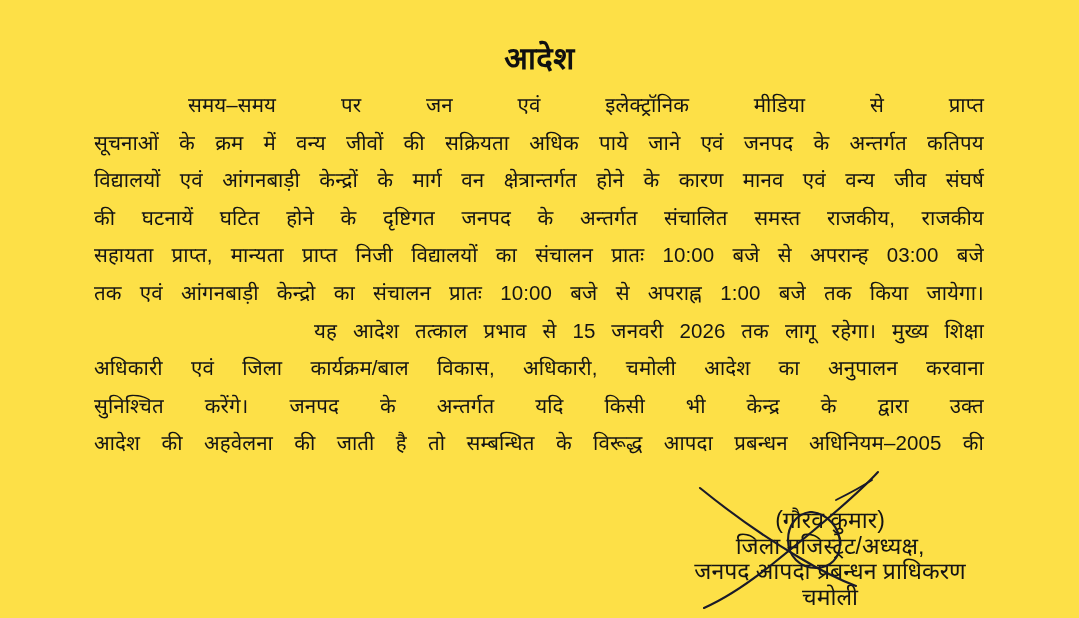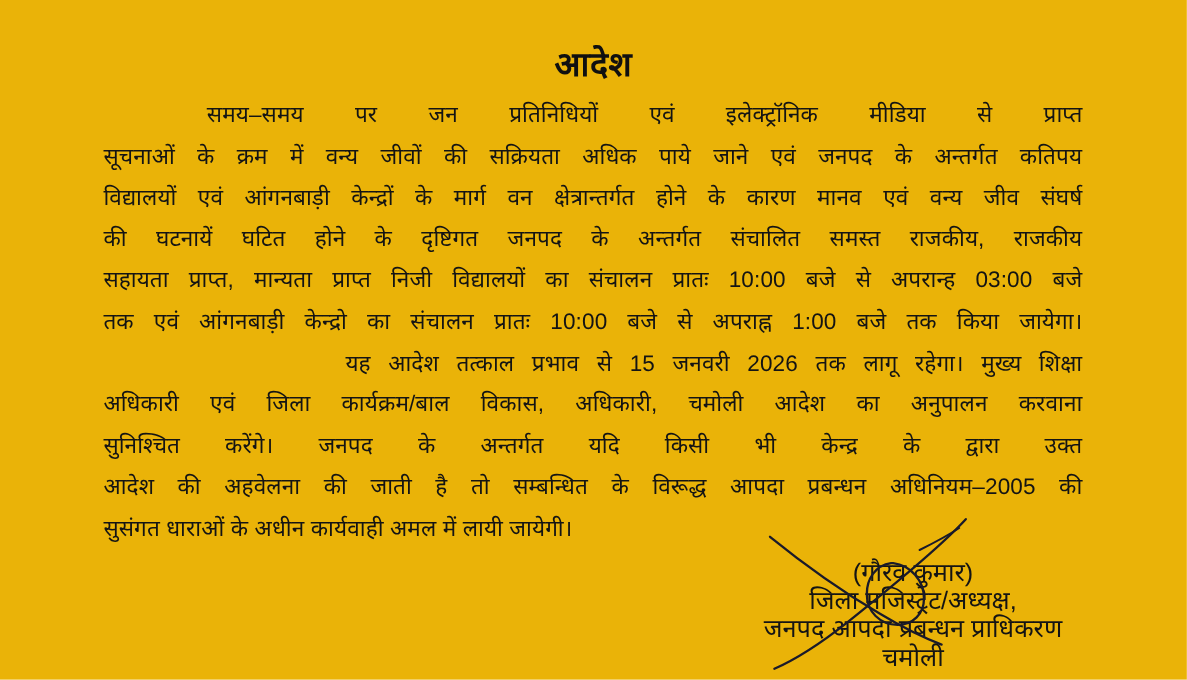--- a/index.html
+++ b/index.html
@@ -12,21 +12,21 @@
     font-family: "Liberation Serif", "DejaVu Serif", serif;
     color: #141414;
     -webkit-font-smoothing: antialiased;
   }
 
   .page {
     position: relative;
     width: 1079px;
     height: 618px;
     margin: 0 auto;
-    background: #eab308;
+    background: #fde047;
     overflow: hidden;
   }
 
   
   .doc-title {
     position: absolute;
     left: 0;
     top: 36px;
     width: 1079px;
     text-align: center;
@@ -119,21 +119,20 @@
 
   <div class="doc-title">आदेश</div>
 
   <div class="body-block">
 
     <div class="para">
       <div class="line justify indent-1">
           <span>समय–समय</span>
           <span>पर</span>
           <span>जन</span>
-          <span>प्रतिनिधियों</span>
           <span>एवं</span>
           <span>इलेक्ट्रॉनिक</span>
           <span>मीडिया</span>
           <span>से</span>
           <span>प्राप्त</span>
         </div>
       <div class="line justify">
           <span>सूचनाओं</span>
           <span>के</span>
           <span>क्रम</span>
@@ -273,21 +272,20 @@
           <span>है</span>
           <span>तो</span>
           <span>सम्बन्धित</span>
           <span>के</span>
           <span>विरूद्ध</span>
           <span>आपदा</span>
           <span>प्रबन्धन</span>
           <span>अधिनियम–2005</span>
           <span>की</span>
         </div>
-      <div class="line last">सुसंगत धाराओं के अधीन कार्यवाही अमल में लायी जायेगी।</div>
     </div>
 
   </div>
 
   <div class="signature-mark">
     <svg viewBox="0 0 300 140" fill="none" xmlns="http://www.w3.org/2000/svg">
       <path d="M218 2 C196 26, 150 64, 110 96 C86 115, 62 130, 44 138" stroke="#1a1a2a" stroke-width="2.1" stroke-linecap="round"></path>
       <path d="M40 18 C72 44, 106 68, 140 88 C160 100, 180 110, 196 116" stroke="#1a1a2a" stroke-width="2.1" stroke-linecap="round"></path>
       <path d="M150 42 C136 44, 128 56, 128 70 C128 86, 140 98, 156 98 C170 98, 180 88, 180 74 C180 58, 168 44, 152 42 Z" stroke="#1a1a2a" stroke-width="2.1" stroke-linecap="round"></path>
       <path d="M176 30 C188 24, 200 18, 212 10" stroke="#1a1a2a" stroke-width="1.8" stroke-linecap="round"></path>

